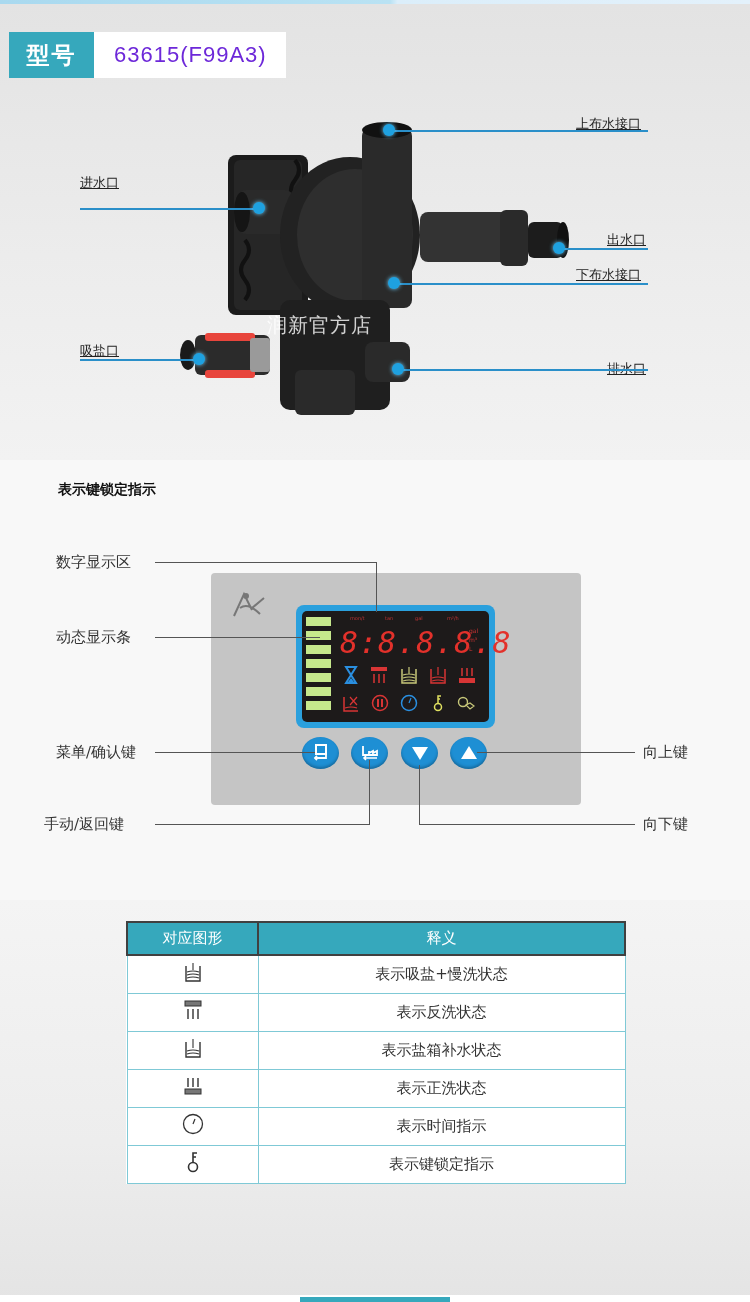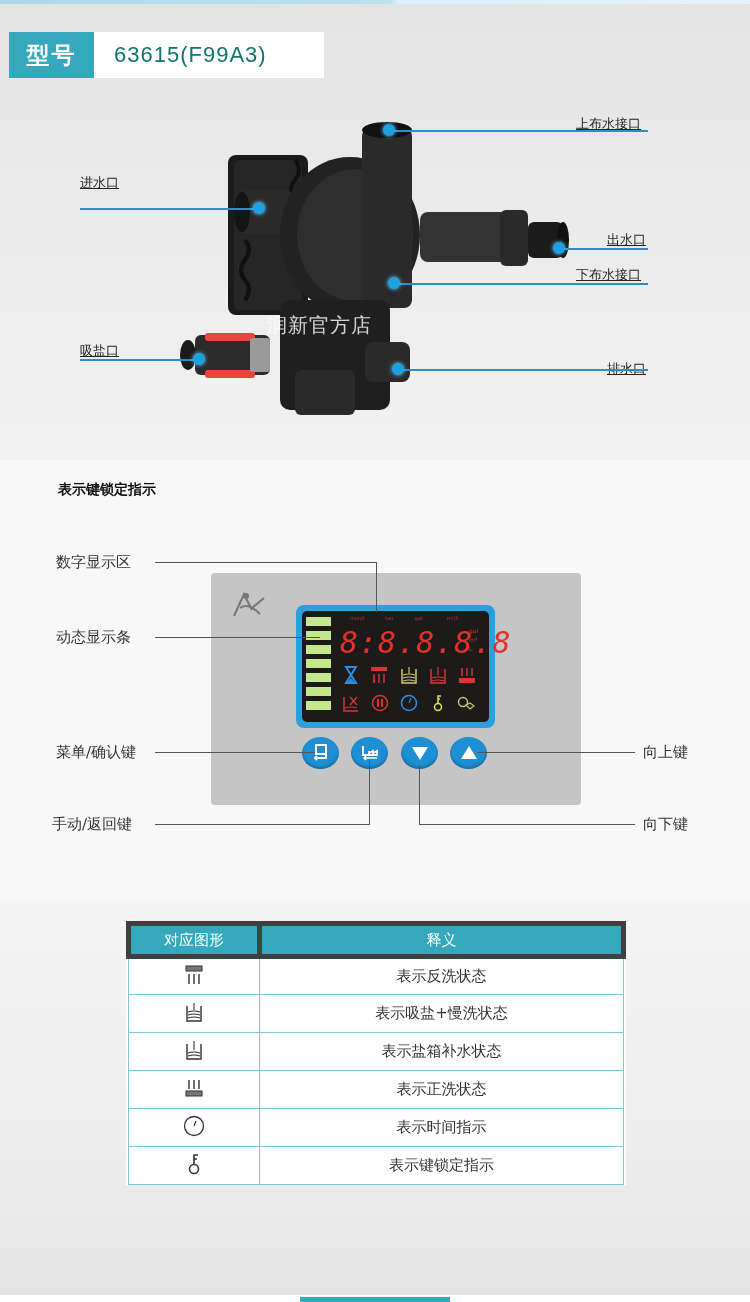--- a/index.html
+++ b/index.html
@@ -4,21 +4,21 @@
 <style>
   * { box-sizing: border-box; margin: 0; padding: 0; }
   body { width: 750px; height: 1302px; overflow: hidden; font-family: "DejaVu Sans", sans-serif; background: #e6e6e6; position: relative; }
   .topbar { position: absolute; left: 0; top: 0; width: 750px; height: 4px; background: linear-gradient(90deg,#a9d9ef 0%,#b9e2f3 52%,#dbeefa 53%,#e3f1fb 100%); }
   .section1 { position: absolute; left: 0; top: 4px; width: 750px; height: 456px; background: linear-gradient(180deg,#e3e3e3 0%,#ececec 55%,#f2f2f2 100%); }
   .section2 { position: absolute; left: 0; top: 460px; width: 750px; height: 440px; background: #f8f8f8; }
   .section3 { position: absolute; left: 0; top: 900px; width: 750px; height: 402px; background: linear-gradient(180deg,#f4f4f4 0%,#ededed 60%,#e4e4e4 100%); }
 
   .model-box { position: absolute; left: 9px; top: 32px; height: 46px; display: flex; }
   .model-label { width: 85px; background: #36a8bc; color: #fff; font-size: 23px; font-weight: bold; display: flex; align-items: center; justify-content: center; letter-spacing: 2px; }
-  .model-value { width: 230px; background: #fff; color: #0f766e; font-size: 22px; display: flex; align-items: center; padding-left: 20px; letter-spacing: 1px; font-family: "Liberation Sans", sans-serif; }
+  .model-value { width: 192px; background: #fff; color: #6d28d9; font-size: 22px; display: flex; align-items: center; padding-left: 20px; letter-spacing: 1px; font-family: "Liberation Sans", sans-serif; }
 
   
   .valve { position: absolute; left: 0; top: 0; width: 750px; height: 460px; }
   .callout-text { position: absolute; font-size: 13px; color: #222; text-decoration: underline; }
   .callout-line { position: absolute; height: 2px; background: #2a8fc9; }
   .dot { position: absolute; width: 12px; height: 12px; border-radius: 50%; background: #1ea1e0; box-shadow: 0 0 4px #6fd0ff; }
   .watermark { position: absolute; left: 267px; top: 312px; font-size: 20px; color: rgba(255,255,255,0.8); letter-spacing: 1px; }
 
   .panel-title { position: absolute; left: 58px; top: 481px; font-size: 14px; font-weight: bold; color: #111; }
   .panel-label { position: absolute; font-family: "DejaVu Serif", serif; font-size: 15px; color: #333; }
@@ -29,21 +29,21 @@
   .lcd { position: absolute; left: 302px; top: 611px; width: 187px; height: 111px; background: #1d1a1a; border-radius: 5px; }
   .bar { position: absolute; width: 25px; height: 9px; background: #c6e88c; }
   .digits { position: absolute; left: 340px; top: 625px; font-family: "DejaVu Sans Mono", monospace; font-size: 30px; font-style: italic; color: #e3312b; letter-spacing: 1px; }
   .units-top { position: absolute; top: 615px; font-size: 5px; color: #b33; }
   .units-right { position: absolute; left: 469px; font-size: 6px; color: #c33; }
   .lcd-icon { position: absolute; width: 18px; height: 18px; }
 
   .btn { position: absolute; width: 37px; height: 32px; border-radius: 50%; background: #1e8fd4; display: flex; align-items: center; justify-content: center; box-shadow: inset 0 -2px 3px rgba(0,0,0,0.25); }
 
   table.legend { position: absolute; left: 126px; top: 921px; width: 500px; border-collapse: collapse; background: #fff; }
-  table.legend th { background: #36a8bc; color: #fff; font-weight: normal; font-size: 15px; height: 33px; border: 5px solid #404040; }
+  table.legend th { background: #36a8bc; color: #fff; font-weight: normal; font-size: 15px; height: 33px; border: 2px solid #404040; }
   table.legend td { border: 1px solid #7fc9d6; height: 38px; font-size: 15px; color: #333; text-align: center; }
   table.legend td.icon-cell { width: 131px; }
   .bottom-strip { position: absolute; left: 0; top: 1295px; width: 750px; height: 7px; background: #fff; }
   .bottom-accent { position: absolute; left: 300px; top: 1297px; width: 150px; height: 5px; background: #36a8bc; }
 </style>
 </head>
 <body>
 
 <div class="topbar"></div>
 <div class="section1"></div>
@@ -211,52 +211,52 @@
 <div class="panel-label" style="left:56px;top:553px;">数字显示区</div>
 <div class="leader" style="left:155px;top:562px;width:222px;height:1px;"></div>
 <div class="leader" style="left:376px;top:562px;width:1px;height:50px;"></div>
 
 <div class="panel-label" style="left:56px;top:628px;">动态显示条</div>
 <div class="leader" style="left:155px;top:637px;width:165px;height:1px;"></div>
 
 <div class="panel-label" style="left:56px;top:743px;">菜单/确认键</div>
 <div class="leader" style="left:155px;top:752px;width:160px;height:1px;"></div>
 
-<div class="panel-label" style="left:52px;top:815px;">手动/返回键</div>
+<div class="panel-label" style="left:44px;top:815px;">手动/返回键</div>
 <div class="leader" style="left:155px;top:824px;width:215px;height:1px;"></div>
 <div class="leader" style="left:369px;top:760px;width:1px;height:65px;"></div>
 
 <div class="panel-label" style="left:643px;top:743px;">向上键</div>
 <div class="leader" style="left:477px;top:752px;width:158px;height:1px;"></div>
 
 <div class="panel-label" style="left:643px;top:815px;text-align:center;">向下键</div>
 <div class="leader" style="left:419px;top:824px;width:216px;height:1px;"></div>
 <div class="leader" style="left:419px;top:765px;width:1px;height:60px;"></div>
 
 <table class="legend">
   <thead>
     <tr>
       <th>对应图形</th>
       <th>释义</th>
     </tr>
   </thead>
   <tbody>
     <tr>
       <td class="icon-cell"><svg width="18" height="20" viewBox="0 0 18 20">
+            <path d="M2 4 V19 H16 V4" fill="none" stroke="#333" stroke-width="1.4"></path>
+            <path d="M3 10 Q9 8 15 10 M3 13 Q9 11 15 13 M3 16 Q9 14 15 16 M9 1 V8" stroke="#333" stroke-width="1.1" fill="none"></path>
+          </svg></td>
+      <td>表示吸盐+慢洗状态</td>
+    </tr>
+    <tr>
+      <td class="icon-cell"><svg width="18" height="20" viewBox="0 0 18 20">
             <rect x="1" y="1" width="16" height="5" fill="#777" stroke="#333"></rect>
             <path d="M4 19 V9 M9 19 V9 M14 19 V9" stroke="#333" stroke-width="1.4"></path>
           </svg></td>
       <td>表示反洗状态</td>
-    </tr>
-    <tr>
-      <td class="icon-cell"><svg width="18" height="20" viewBox="0 0 18 20">
-            <path d="M2 4 V19 H16 V4" fill="none" stroke="#333" stroke-width="1.4"></path>
-            <path d="M3 10 Q9 8 15 10 M3 13 Q9 11 15 13 M3 16 Q9 14 15 16 M9 1 V8" stroke="#333" stroke-width="1.1" fill="none"></path>
-          </svg></td>
-      <td>表示吸盐+慢洗状态</td>
     </tr>
     <tr>
       <td class="icon-cell"><svg width="18" height="20" viewBox="0 0 18 20">
             <path d="M2 4 V19 H16 V4" fill="none" stroke="#333" stroke-width="1.4"></path>
             <path d="M3 13 Q9 11 15 13 M3 16 Q9 14 15 16 M9 1 V10" stroke="#333" stroke-width="1.1" fill="none"></path>
           </svg></td>
       <td>表示盐箱补水状态</td>
     </tr>
     <tr>
       <td class="icon-cell"><svg width="18" height="20" viewBox="0 0 18 20">

